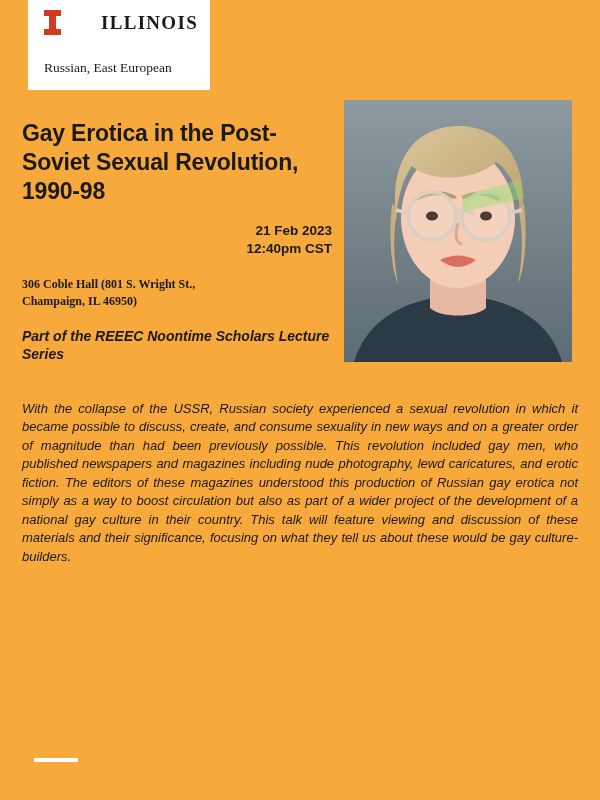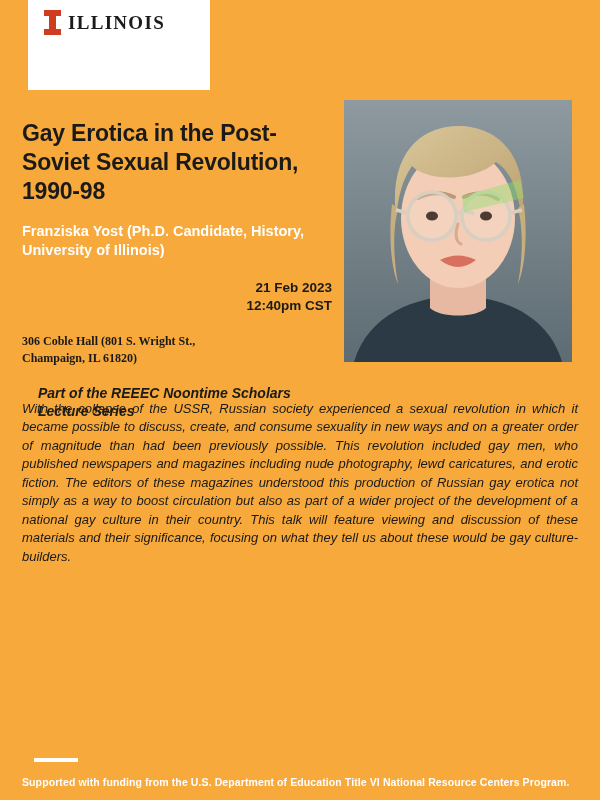--- a/index.html
+++ b/index.html
@@ -30,20 +30,21 @@
     height: 90px;
     background: #ffffff;
     box-sizing: border-box;
     padding: 10px 12px 8px 16px;
   }
   .logo-top {
     display: flex;
     align-items: center;
     gap: 7px;
     margin-bottom: 24px;
+    justify-content: space-between;
   }
   .logo-mark {
     width: 17px;
     height: 25px;
     background: #ffffff;
     position: relative;
     flex: none;
   }
   .logo-mark .bar-top,
   .logo-mark .bar-bot {
@@ -127,21 +128,21 @@
     color: #1a1a1a;
     margin: 0 0 18px 0;
     font-family: Liberation Serif, serif;
   }
   .series {
     font-size: 14px;
     font-weight: bold;
     font-style: italic;
     line-height: 1.32;
     color: #1a1a1a;
-    margin: 16px;
+    margin: 0;
   }
 
   
   .abstract {
     position: absolute;
     left: 22px;
     top: 400px;
     width: 556px;
     font-size: 13px;
     font-style: italic;
@@ -179,20 +180,21 @@
 
   <div class="logo-card">
     <div class="logo-top">
       <span class="logo-mark">
         <span class="bar-top"></span>
         <span class="stem"></span>
         <span class="bar-bot"></span>
       </span>
       <span class="logo-word">ILLINOIS</span>
     </div>
+    <div class="logo-sub">Russian, East European</div>
   </div>
 
   <div class="portrait">
     <svg width="228" height="262" viewBox="0 0 228 262" xmlns="http://www.w3.org/2000/svg">
       <defs>
         <linearGradient id="bg" x1="0" y1="0" x2="0" y2="1">
           <stop offset="0%" stop-color="#8e9aa0"></stop>
           <stop offset="100%" stop-color="#5d6b72"></stop>
         </linearGradient>
         <linearGradient id="hairg" x1="0" y1="0" x2="1" y2="1">
@@ -227,30 +229,28 @@
       <path d="M114 124 q -5 16 3 20" stroke="#dba98f" stroke-width="3" fill="none" stroke-linecap="round"></path>
 
       <path d="M96 160 q 18 -9 36 0 q -18 14 -36 0 Z" fill="#d9705f"></path>
 
       <path d="M118 96 L 176 80 L 180 98 L 120 112 Z" fill="#8fe06a" fill-opacity="0.42"></path>
     </svg>
   </div>
 
   <div class="content">
     <h1 class="title">Gay Erotica in the Post-Soviet Sexual Revolution, 1990-98</h1>
-    <p class="speaker">Franziska Yost (Ph.D. Candidate, History, University of Illinois)</p>
     <p class="datetime">
       <span>21 Feb 2023</span><br>
       <span>12:40pm CST</span>
     </p>
     <p class="venue">
       <span>306 Coble Hall (801 S. Wright St.,</span><br>
-      <span>Champaign, IL 61820)</span>
+      <span>Champaign, IL 46950)</span>
     </p>
     <p class="series">Part of the REEEC Noontime Scholars Lecture Series</p>
   </div>
 
   <p class="abstract">With the collapse of the USSR, Russian society experienced a sexual revolution in which it became possible to discuss, create, and consume sexuality in new ways and on a greater order of magnitude than had been previously possible. This revolution included gay men, who published newspapers and magazines including nude photography, lewd caricatures, and erotic fiction. The editors of these magazines understood this production of Russian gay erotica not simply as a way to boost circulation but also as part of a wider project of the development of a national gay culture in their country. This talk will feature viewing and discussion of these materials and their significance, focusing on what they tell us about these would be gay culture-builders.</p>
 
   <div class="rule"></div>
-  <p class="funding">Supported with funding from the U.S. Department of Education Title VI National Resource Centers Program.</p>
 
 </div>
 
 </body></html>

